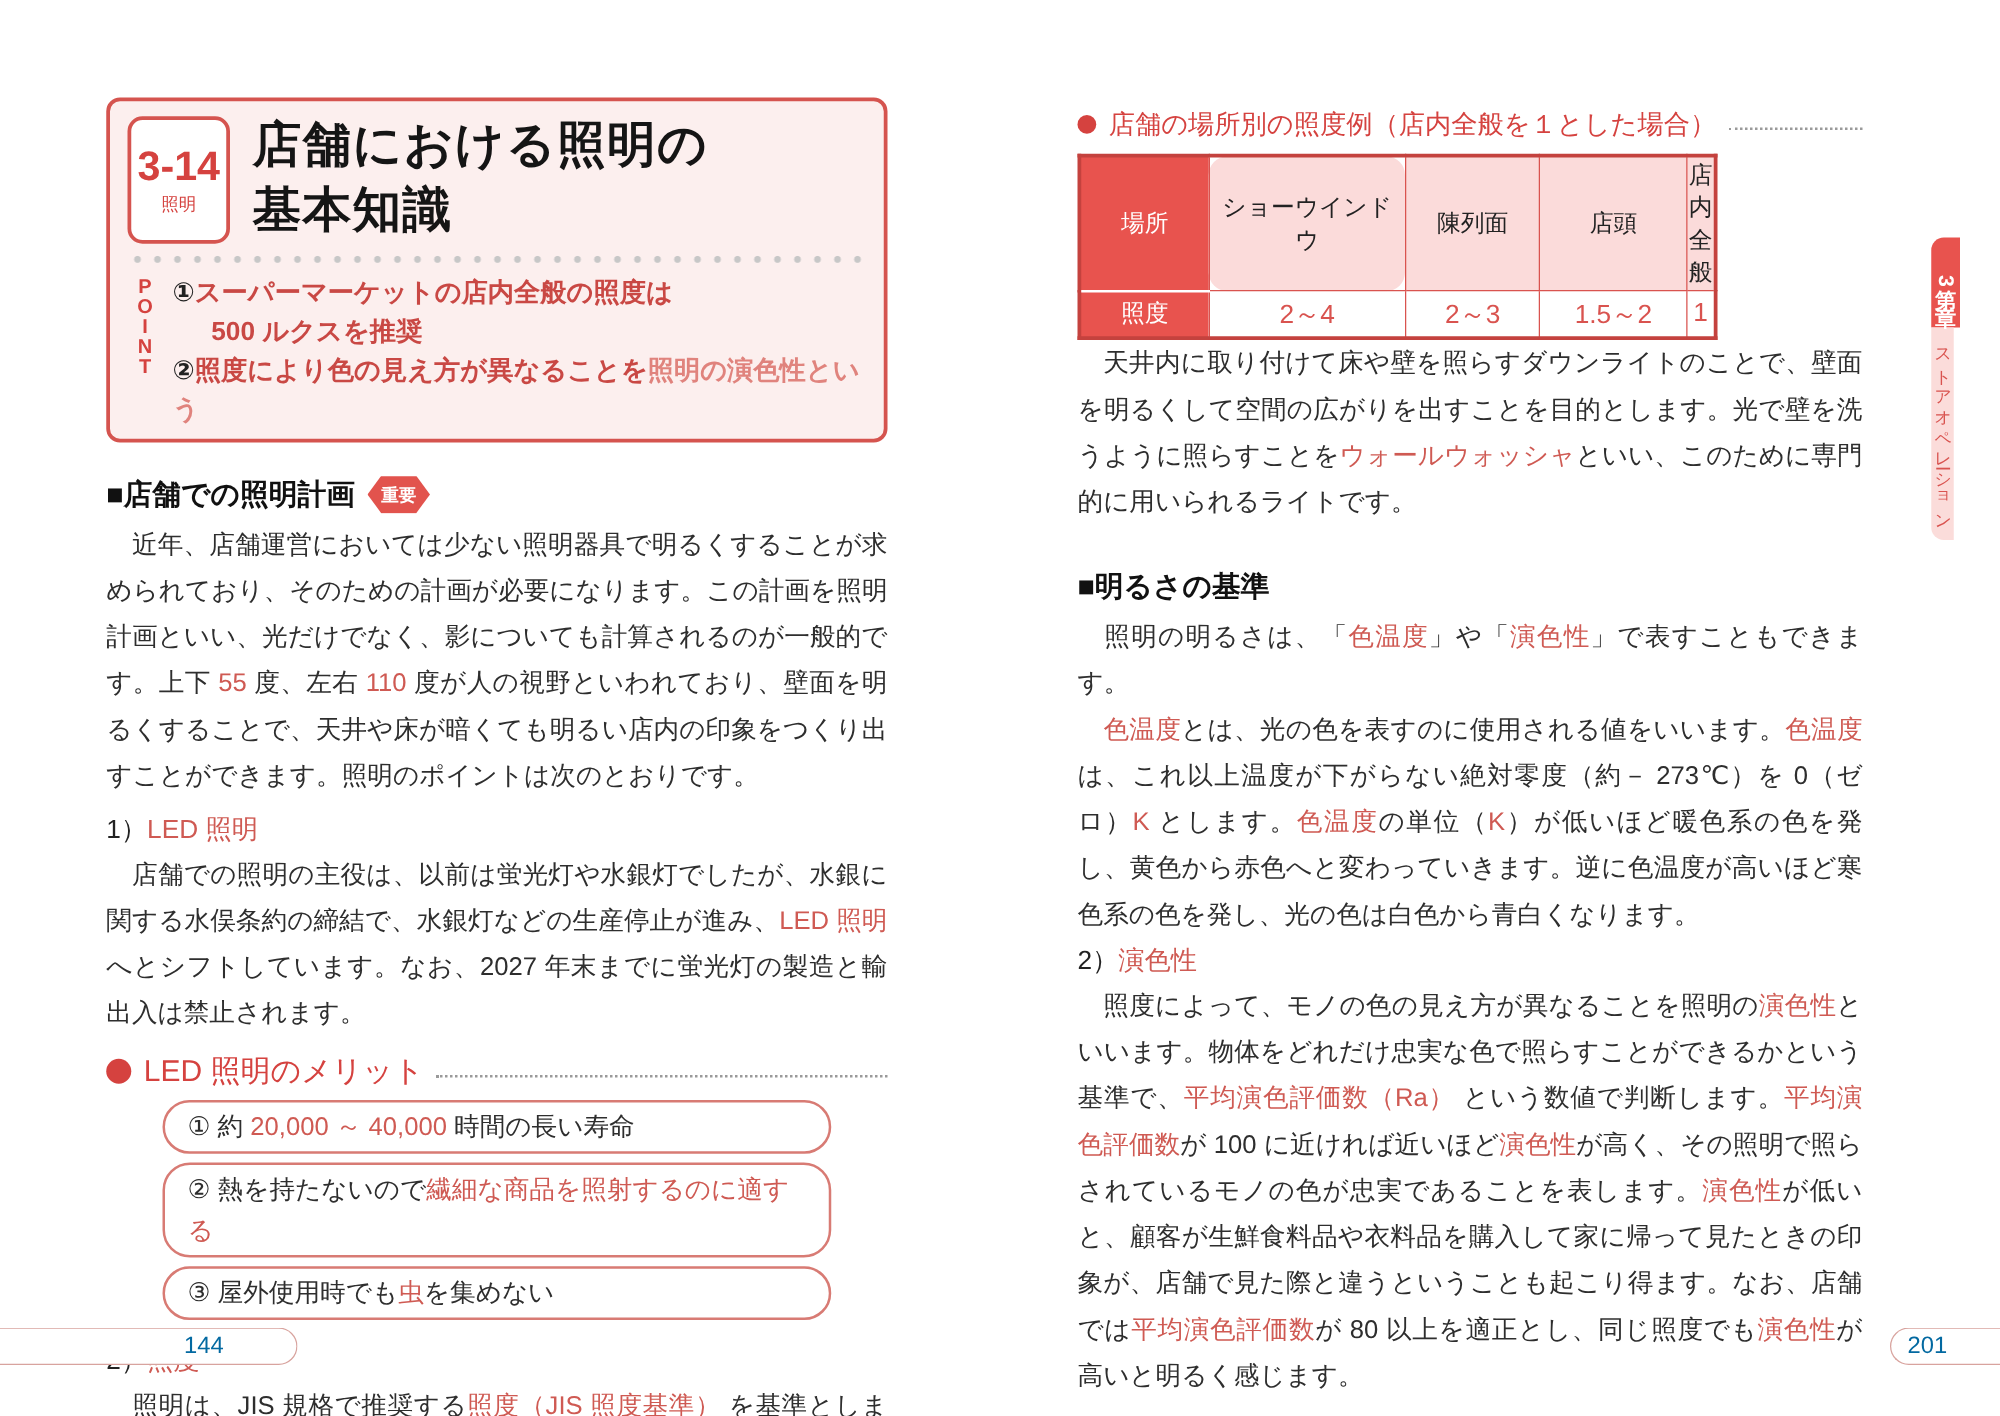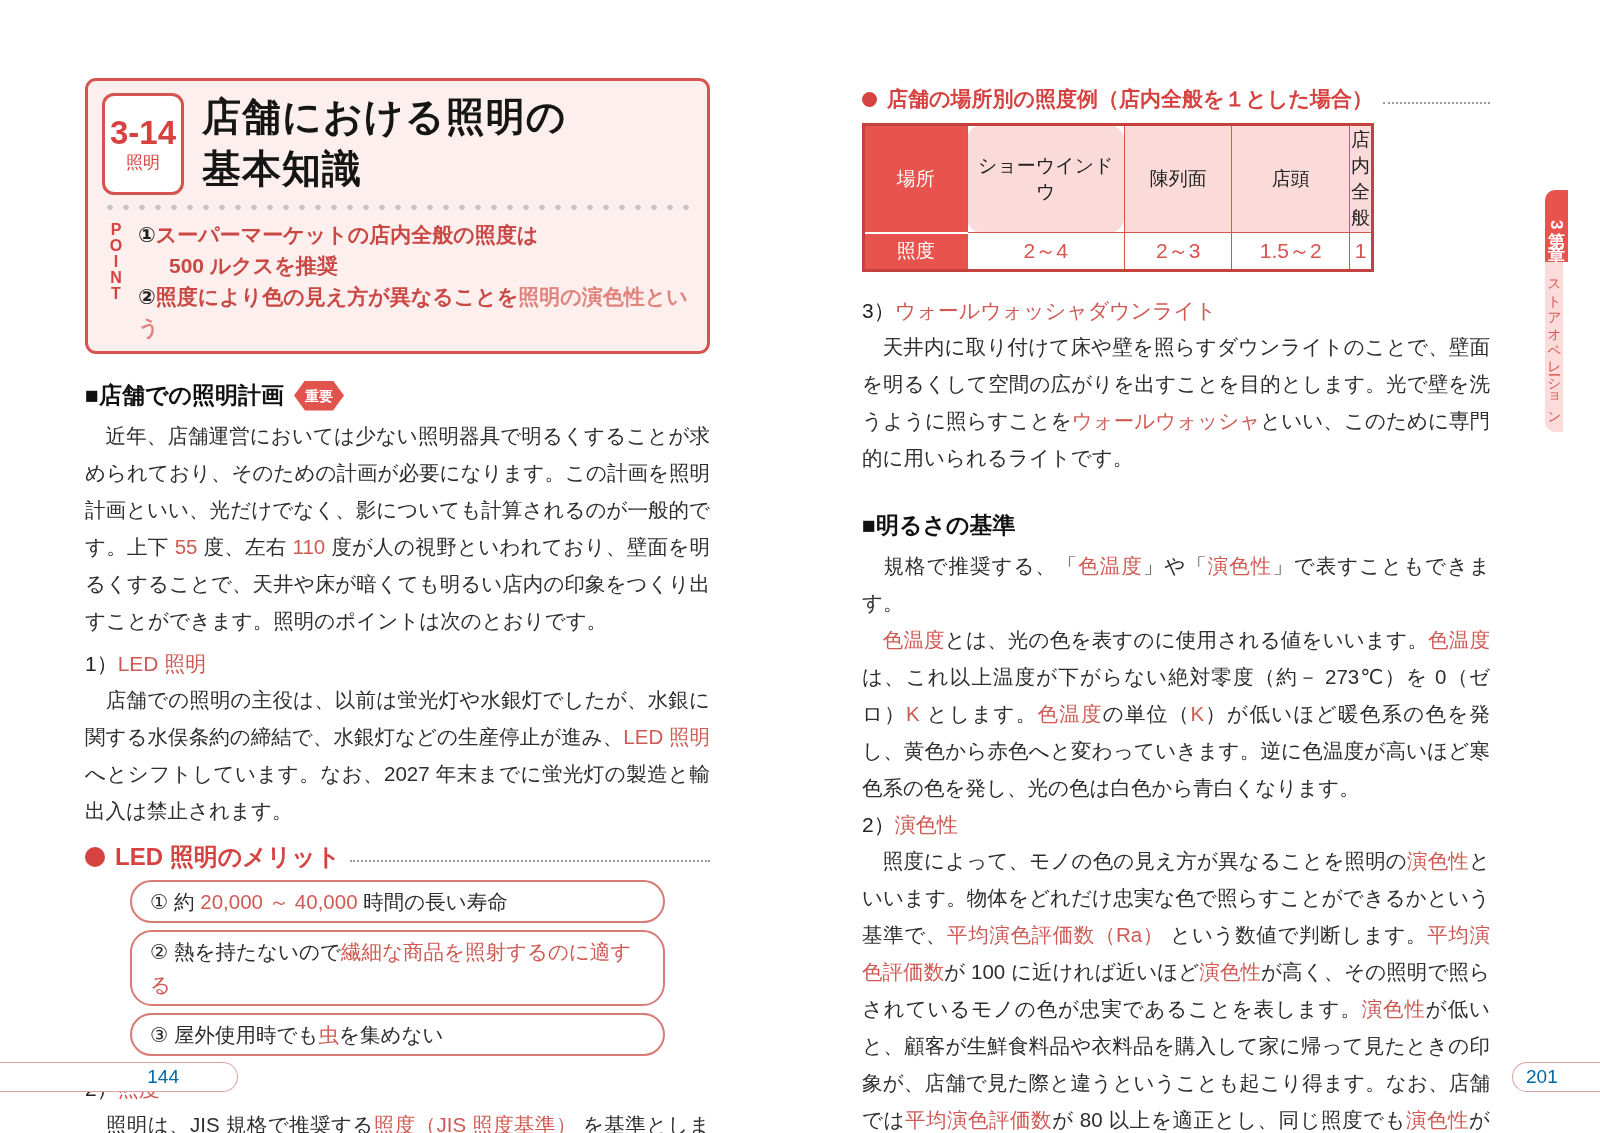--- a/index.html
+++ b/index.html
@@ -10,21 +10,21 @@
   .col-left{position:absolute;left:85px;top:78px;width:625px;}
   .col-right{position:absolute;left:862px;top:85px;width:628px;}
 
   
   .header-box{box-sizing:border-box;width:625px;background:#fcefee;border:3px solid #d5544f;
     border-radius:11px;padding:10px 14px 8px 14px;}
   .title-row{display:flex;gap:18px;align-items:flex-start;}
   .num-badge{flex:0 0 76px;height:96px;background:#fff;border:3px solid #d5544f;border-radius:12px;
     display:flex;flex-direction:column;align-items:center;justify-content:center;margin-top:2px;}
   .num-badge .n{font-size:33px;font-weight:bold;color:#d5423f;line-height:38px;}
-  .num-badge .l{font-size:17px;color:#d5423f;line-height:22px;}
+  .num-badge .l{font-size:14px;color:#d5423f;line-height:22px;}
   .big-title{font-size:39px;font-weight:bold;color:#151515;line-height:52px;letter-spacing:1px;}
   .dots{margin-top:9px;height:7px;
     background-image:radial-gradient(circle 3px,#c7c7c7 2.5px,rgba(0,0,0,0) 3px);
     background-size:16px 7px;background-position:0 0;background-repeat:repeat-x;}
   .point-row{display:flex;margin-top:8px;gap:8px;}
   .point-letters{flex:0 0 28px;text-align:center;color:#d5423f;font-weight:bold;font-size:16px;
     line-height:16px;padding-top:3px;}
   .point-list{flex:1;}
   .pline{font-size:21px;font-weight:bold;color:#c94844;line-height:31px;}
   .pline .k{color:#222;font-weight:bold;}
@@ -37,21 +37,21 @@
     clip-path:polygon(22% 0%,78% 0%,100% 50%,78% 100%,22% 100%,0% 50%);line-height:14px;}
   .para{font-size:20.5px;line-height:37px;color:#2e2e2e;text-align:justify;margin-top:6px;}
   .para .r{color:#cf5a53;}
   .sub{font-size:21px;color:#222;margin-top:8px;line-height:34px;}
   .sub .r{color:#cf5a53;}
 
   
   .h-red{display:flex;align-items:center;gap:10px;margin-top:12px;}
   .bullet{width:20px;height:20px;border-radius:50%;background:#d5423f;flex:0 0 auto;}
   .bullet.sm{width:15px;height:15px;}
-  .h-red .t{font-size:24px;color:#d5423f;font-weight:bold;white-space:nowrap;}
+  .h-red .t{font-size:24px;color:#d5423f;font-weight:normal;white-space:nowrap;}
   .h-red .t.sm{font-size:21px;}
   .leader{flex:1;border-top:2px dotted #9a9a9a;transform:translateY(4px);}
 
   
   .pill{box-sizing:border-box;width:535px;margin:7px 0 0 45px;border:2px solid #d87b74;
     border-radius:22px;padding:3px 18px;font-size:20.5px;line-height:33px;color:#2e2e2e;background:#fff;}
   .pill .r{color:#cf5a53;}
 
   
   table.lux{margin-top:10px;width:512px;border-collapse:collapse;border:3px solid #c4423e;}
@@ -155,27 +155,26 @@
       <tr>
         <td class="lbl">照度</td>
         <td class="val">2～4</td>
         <td class="val">2～3</td>
         <td class="val">1.5～2</td>
         <td class="val">1</td>
       </tr>
     </tbody>
       </table>
 
-    <div class="sub" style="margin-top:22px;"><span>3）</span><span class="r">ウォールウォッシャダウンライト</span></div>
     <div class="para" style="margin-top:0;"><span>　天井内に取り付けて床や壁を照らすダウンライトのことで、壁面を明るくして空間の広がりを出すことを目的とします。光で壁を洗うように照らすことを</span><span class="r">ウォールウォッシャ</span><span>といい、このために専門的に用いられるライトです。</span></div>
 
     <div class="h-black" style="margin-top:34px;">
       <span>■明るさの基準</span>
     </div>
-    <div class="para"><span>　規格で推奨する、「</span><span class="r">色温度</span><span>」や「</span><span class="r">演色性</span><span>」で表すこともできます。</span></div>
+    <div class="para"><span>　照明の明るさは、「</span><span class="r">色温度</span><span>」や「</span><span class="r">演色性</span><span>」で表すこともできます。</span></div>
 
     <div class="para" style="margin-top:0;"><span>　</span><span class="r">色温度</span><span>とは、光の色を表すのに使用される値をいいます。</span><span class="r">色温度</span><span>は、これ以上温度が下がらない絶対零度（約－ 273℃）を 0（ゼロ）</span><span class="r">K</span><span> とします。</span><span class="r">色温度</span><span>の単位（</span><span class="r">K</span><span>）が低いほど暖色系の色を発し、黄色から赤色へと変わっていきます。逆に色温度が高いほど寒色系の色を発し、光の色は白色から青白くなります。</span></div>
 
     <div class="sub" style="margin-top:2px;"><span>2）</span><span class="r">演色性</span></div>
     <div class="para" style="margin-top:0;"><span>　照度によって、モノの色の見え方が異なることを照明の</span><span class="r">演色性</span><span>といいます。物体をどれだけ忠実な色で照らすことができるかという基準で、</span><span class="r">平均演色評価数（Ra）</span><span> という数値で判断します。</span><span class="r">平均演色評価数</span><span>が 100 に近ければ近いほど</span><span class="r">演色性</span><span>が高く、その照明で照らされているモノの色が忠実であることを表します。</span><span class="r">演色性</span><span>が低いと、顧客が生鮮食料品や衣料品を購入して家に帰って見たときの印象が、店舗で見た際と違うということも起こり得ます。なお、店舗では</span><span class="r">平均演色評価数</span><span>が 80 以上を適正とし、同じ照度でも</span><span class="r">演色性</span><span>が高いと明るく感じます。</span></div>
 
   </div>
 
   <div class="tab">
     <div class="tab-red">第3章</div>

